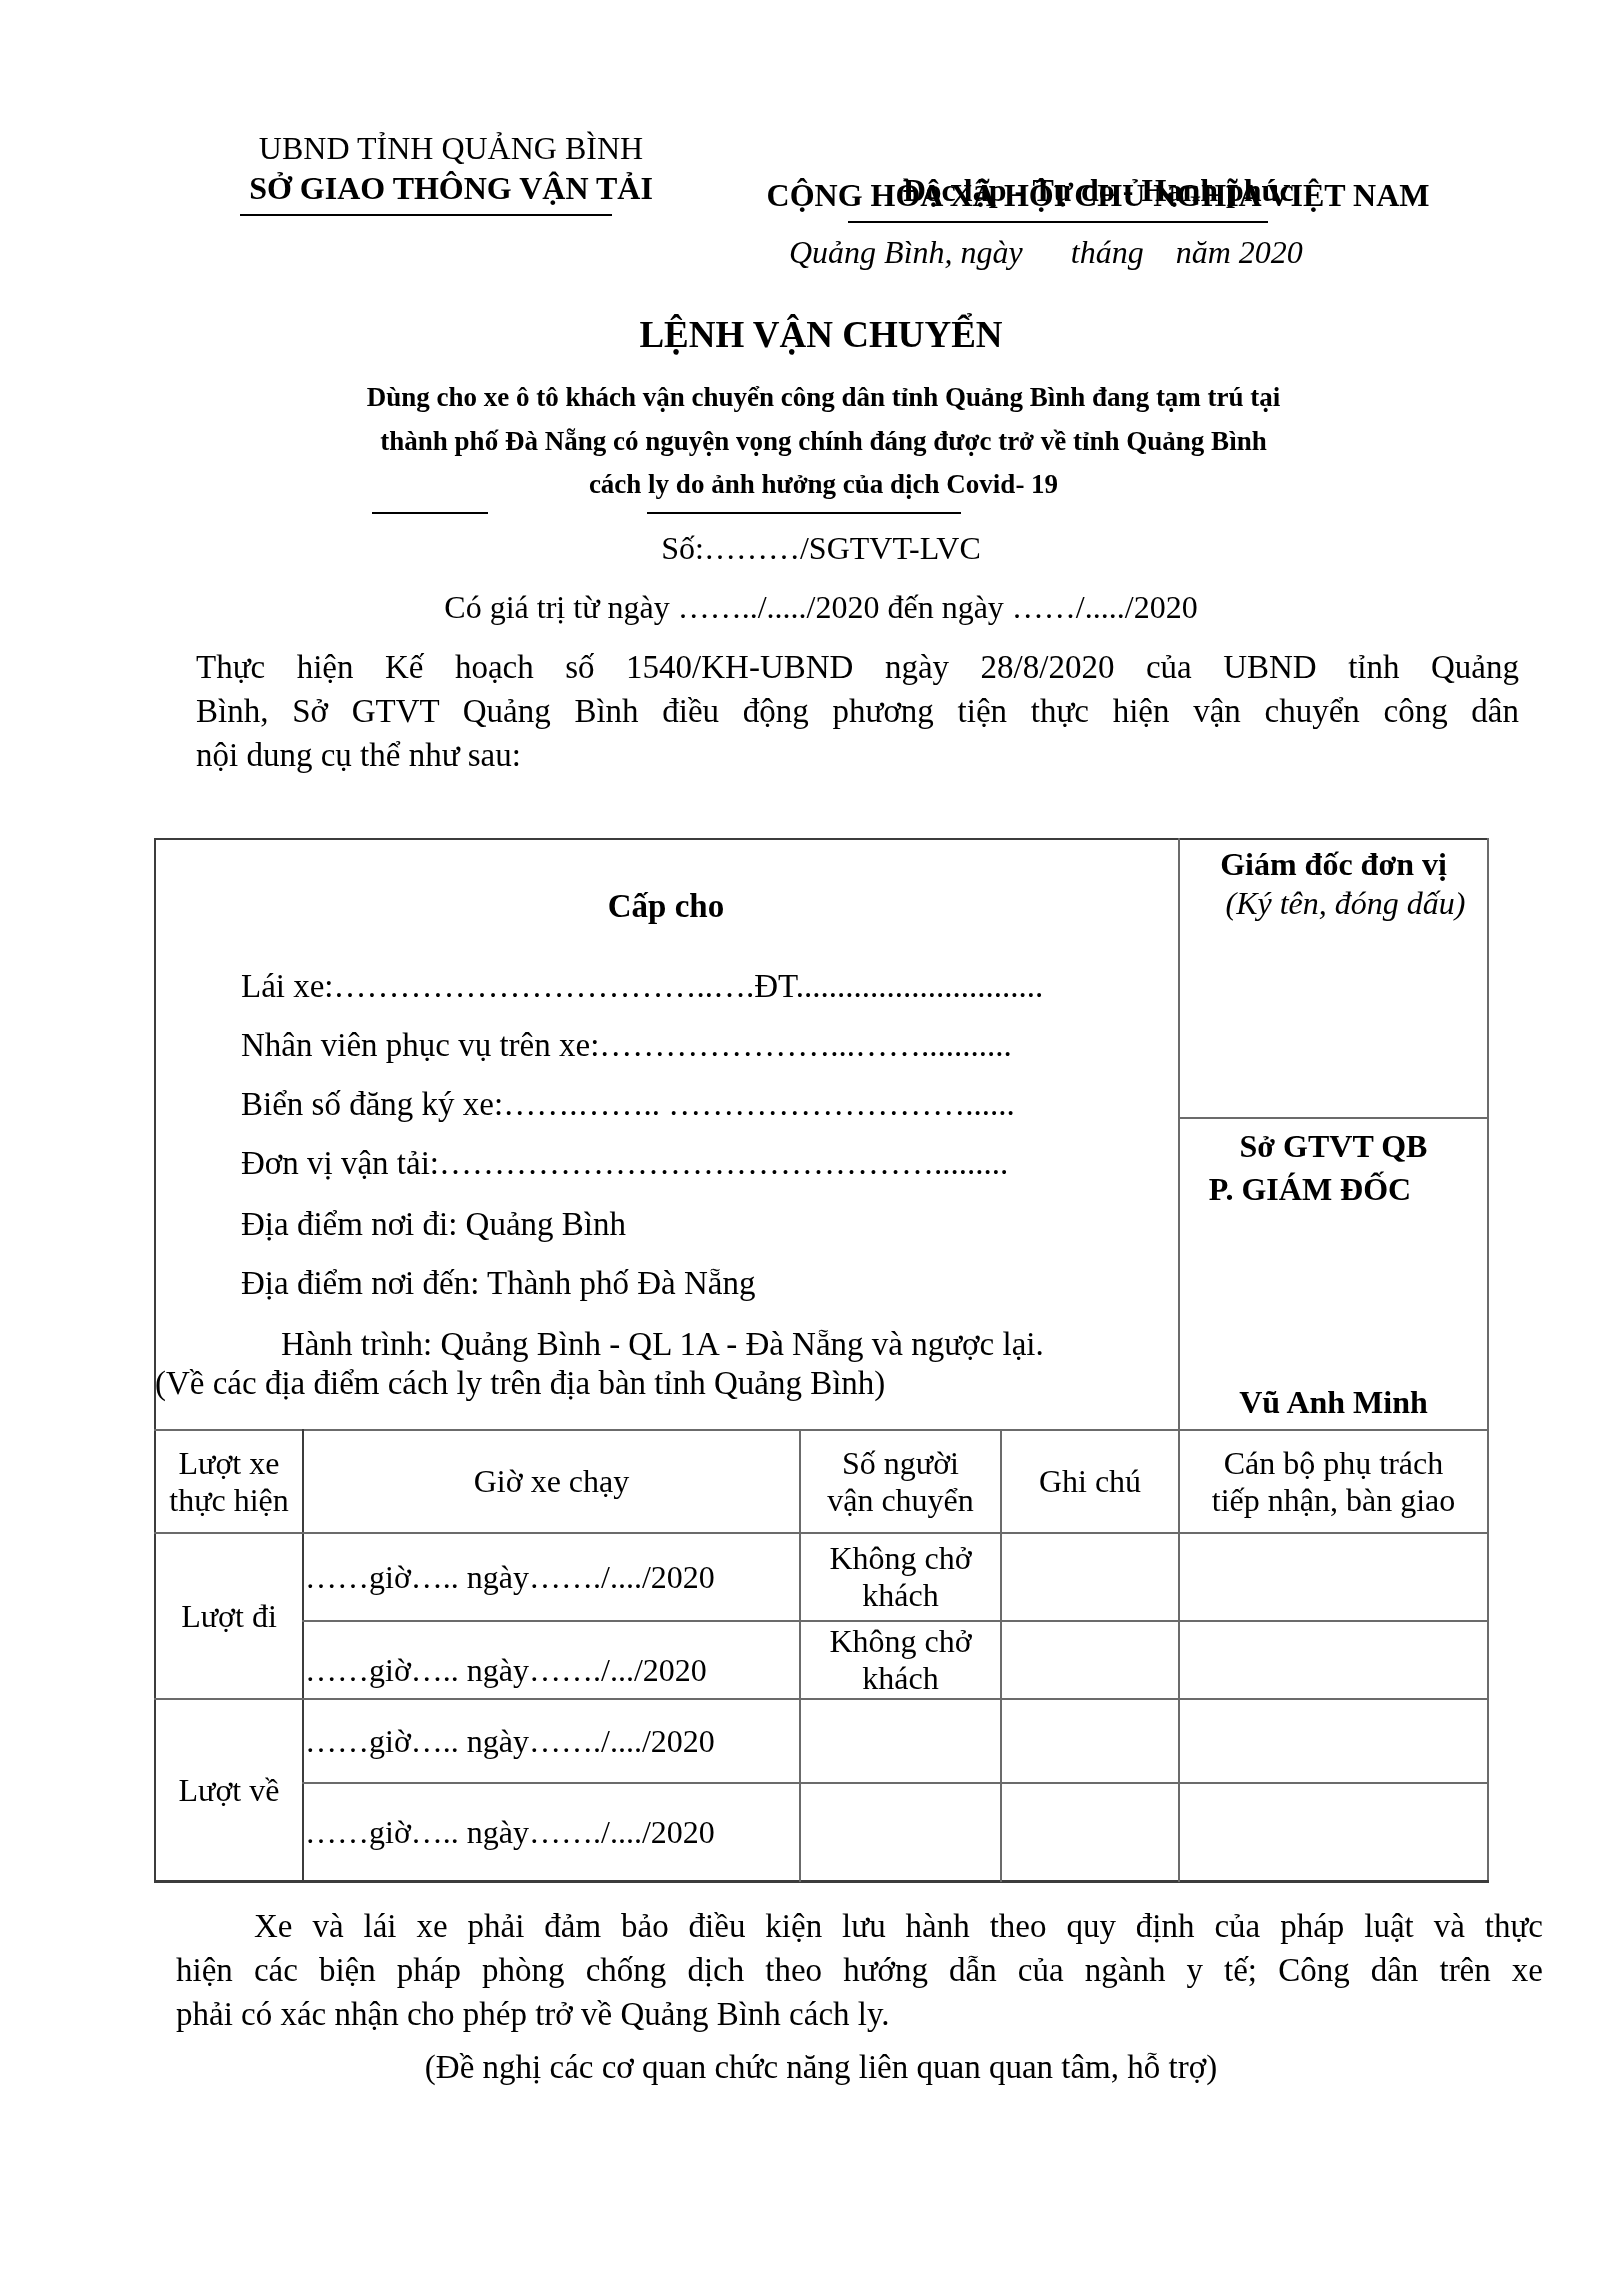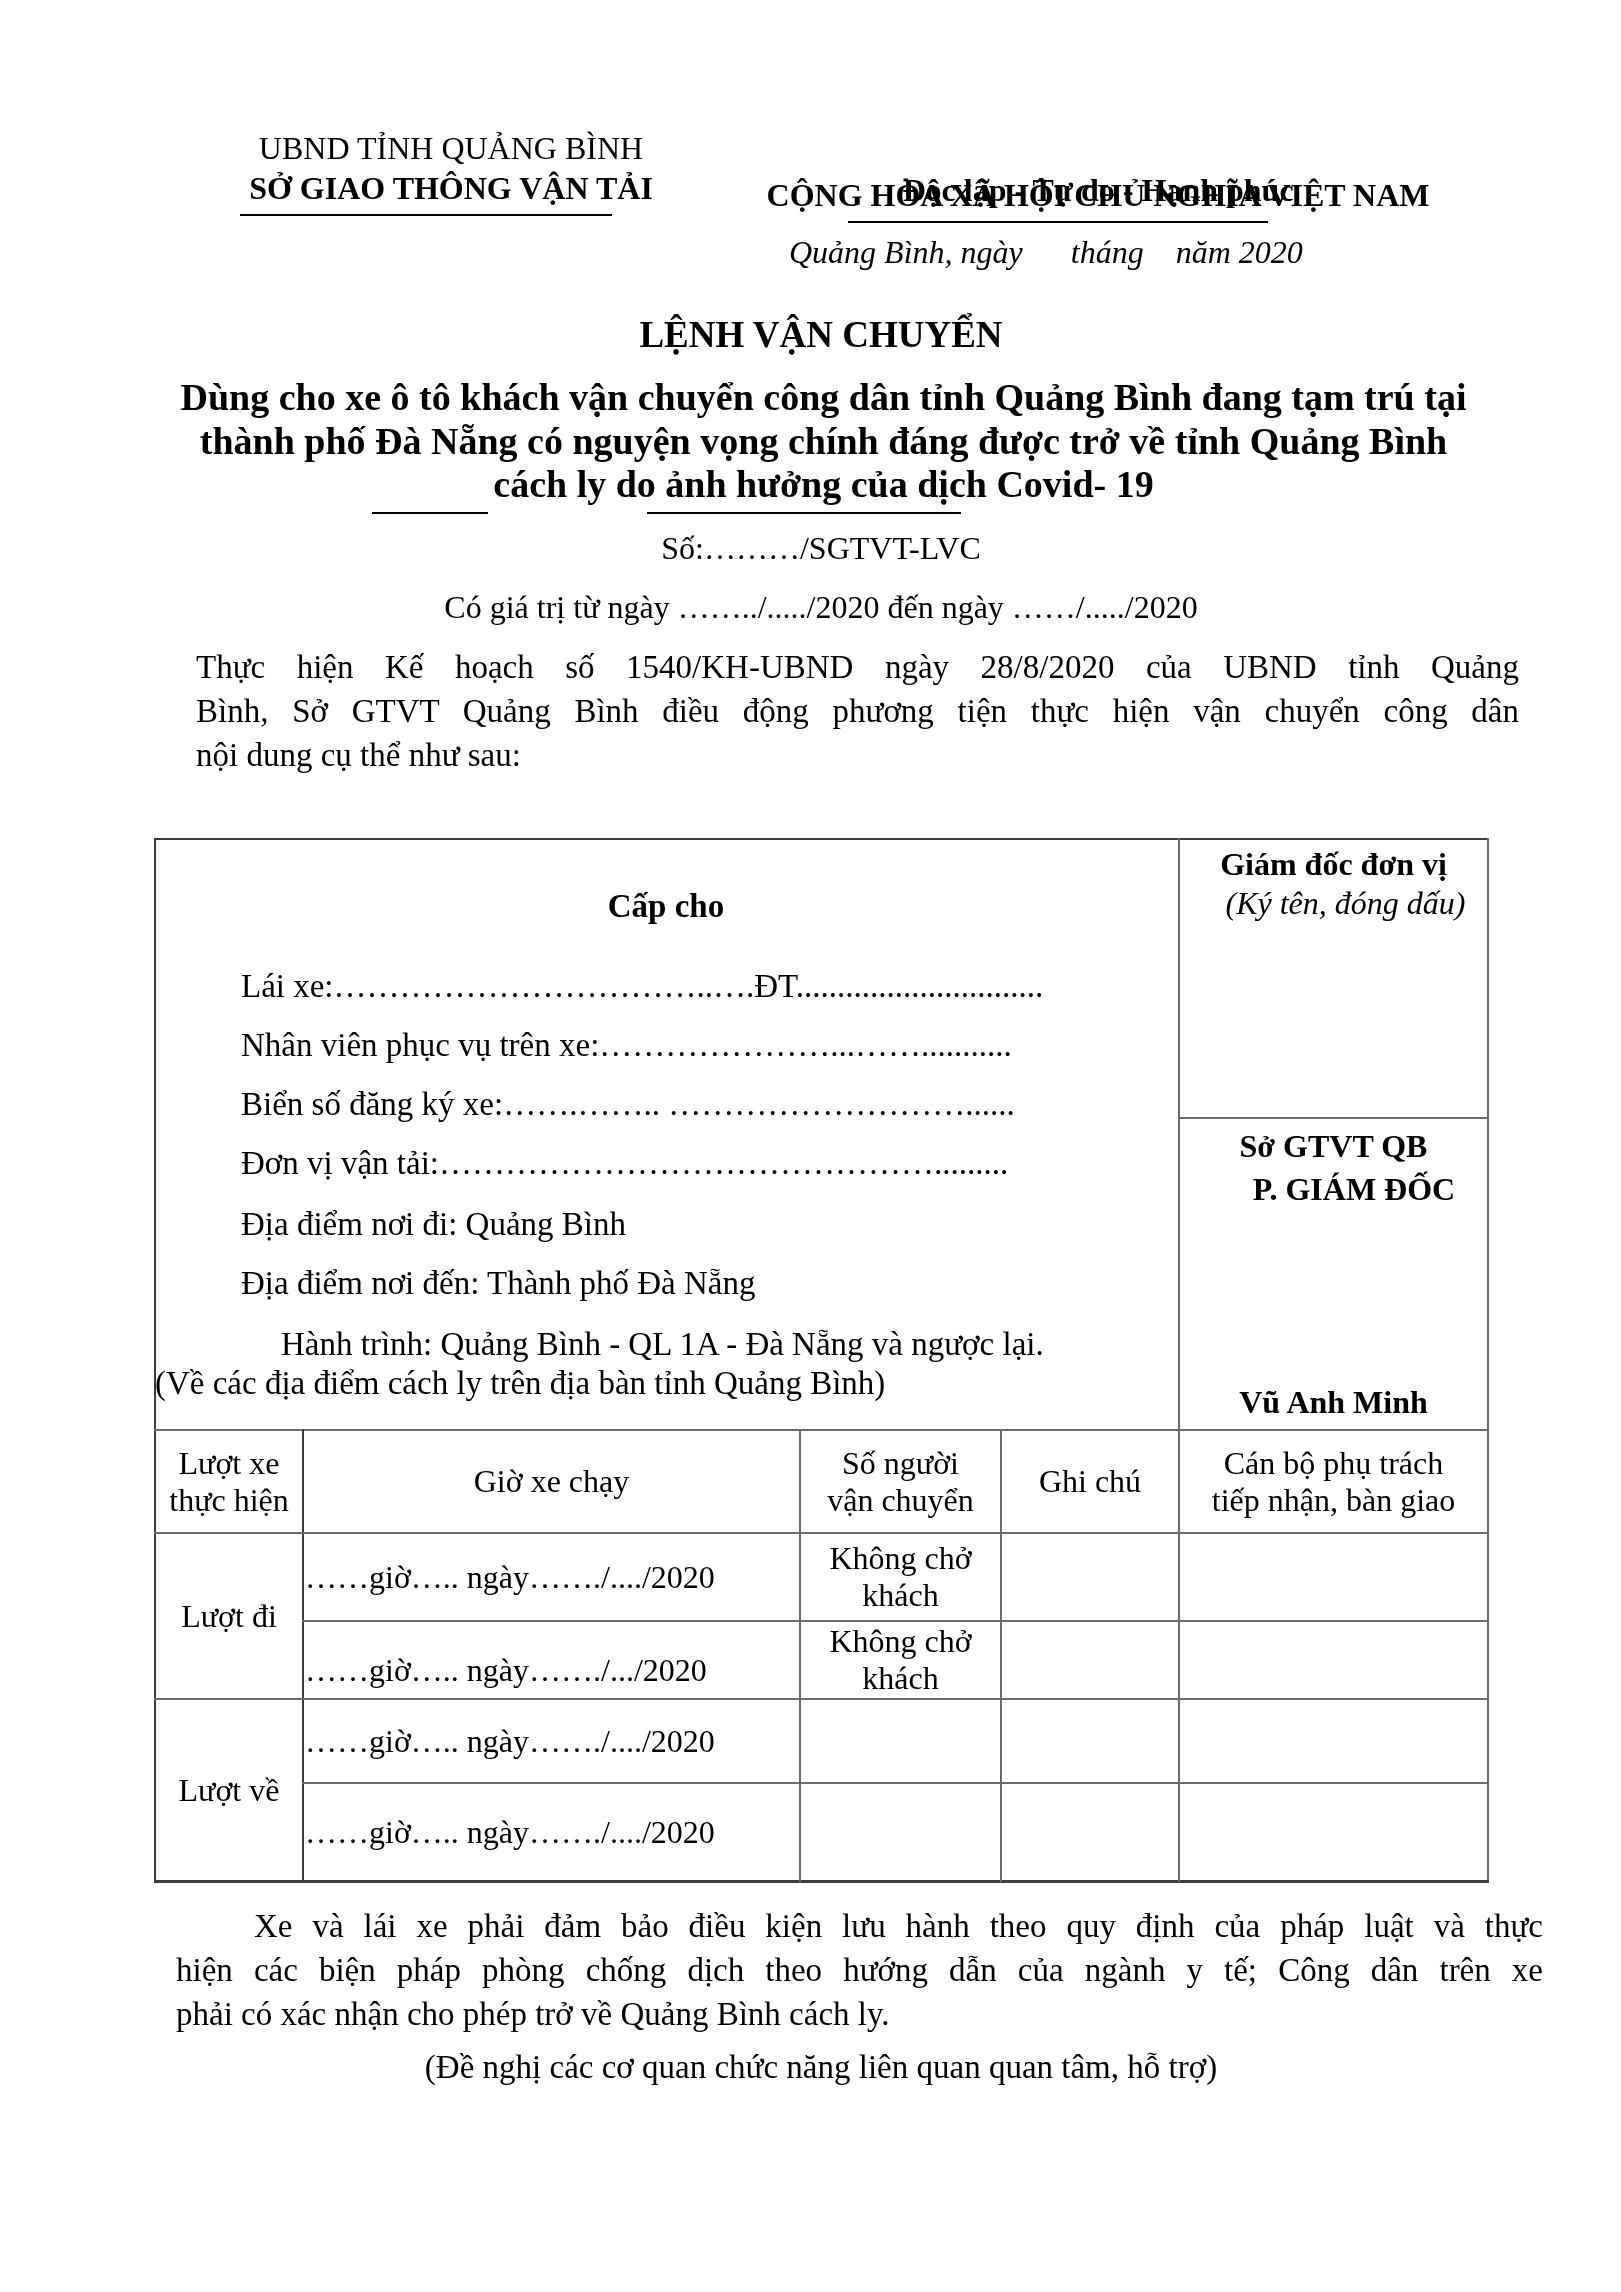--- a/index.html
+++ b/index.html
@@ -3,21 +3,21 @@
 <meta charset="utf-8">
 <style>
   html, body { margin:0; padding:0; background:#ffffff; }
   body { width:1621px; height:2293px; position:relative; overflow:hidden;
          font-family:"Liberation Serif", serif; color:#000; }
   .abs { position:absolute; white-space:nowrap; }
   .c { text-align:center; }
   .b { font-weight:bold; }
   .i { font-style:italic; }
   .f33 { font-size:32px; line-height:39px; }
-  .f34 { font-size:38px; line-height:43px; }
+  .f34 { font-size:27px; line-height:43px; }
   .uline { position:absolute; height:2px; background:#000; }
 
   
   .hl, .vl { position:absolute; background:#3c3c3c; }
   .hl { height:2px; }
   .vl { width:2px; }
   .hl.thin, .vl.thin { background:#6b6b6b; }
 
   .body-par { font-size:33px; line-height:44px; text-align:justify; text-align-last:left; white-space:normal; }
   .cell { position:absolute; display:flex; align-items:center; justify-content:center; text-align:center; font-size:32px; line-height:37px; white-space:nowrap; }
@@ -86,21 +86,21 @@
 <div class="field" style="top:1205px;">Địa điểm nơi đi:  Quảng Bình</div>
 <div class="field" style="top:1264px;">Địa điểm nơi đến: Thành phố Đà Nẵng</div>
 <div class="field" style="top:1325px;margin-left:40px;">Hành trình: Quảng Bình - QL 1A - Đà Nẵng và ngược lại.</div>
 <div class="abs" style="left:155px; top:1364px; font-size:33px; line-height:39px;">(Về các địa điểm cách ly trên địa bàn tỉnh Quảng Bình)</div>
 
 <div class="abs c b" style="left:1180px; top:845px; width:307px; font-size:32px; line-height:39px;">Giám đốc đơn vị</div>
 <div class="abs c i" style="left:1180px; top:884px; width:307px; font-size:32px; line-height:39px;padding-left:12px;">(Ký tên, đóng dấu)</div>
 <div class="abs" style="left:1180px; top:931px; width:307px; height:184px;"></div>
 
 <div class="abs c b" style="left:1180px; top:1125px; width:307px; font-size:32px; line-height:43px;">Sở GTVT QB</div>
-<div class="abs c b" style="left:1224px; top:1168px; width:260px; font-size:32px; line-height:43px;">P. GIÁM ĐỐC</div>
+<div class="abs c b" style="left:1180px; top:1168px; width:260px; font-size:32px; line-height:43px;">P. GIÁM ĐỐC</div>
 <div class="abs c b" style="left:1180px; top:1381px; width:307px; font-size:32px; line-height:43px;">Vũ Anh Minh</div>
 
 <div class="cell" style="left:156px; top:1431px; width:146px; height:101px; flex-direction:column;">
   <span>Lượt xe</span>
   <span>thực hiện</span>
 </div>
 <div class="cell" style="left:304px; top:1431px; width:495px; height:101px;">
   <span>Giờ xe chạy</span>
 </div>
 <div class="cell" style="left:801px; top:1431px; width:199px; height:101px; flex-direction:column;">

